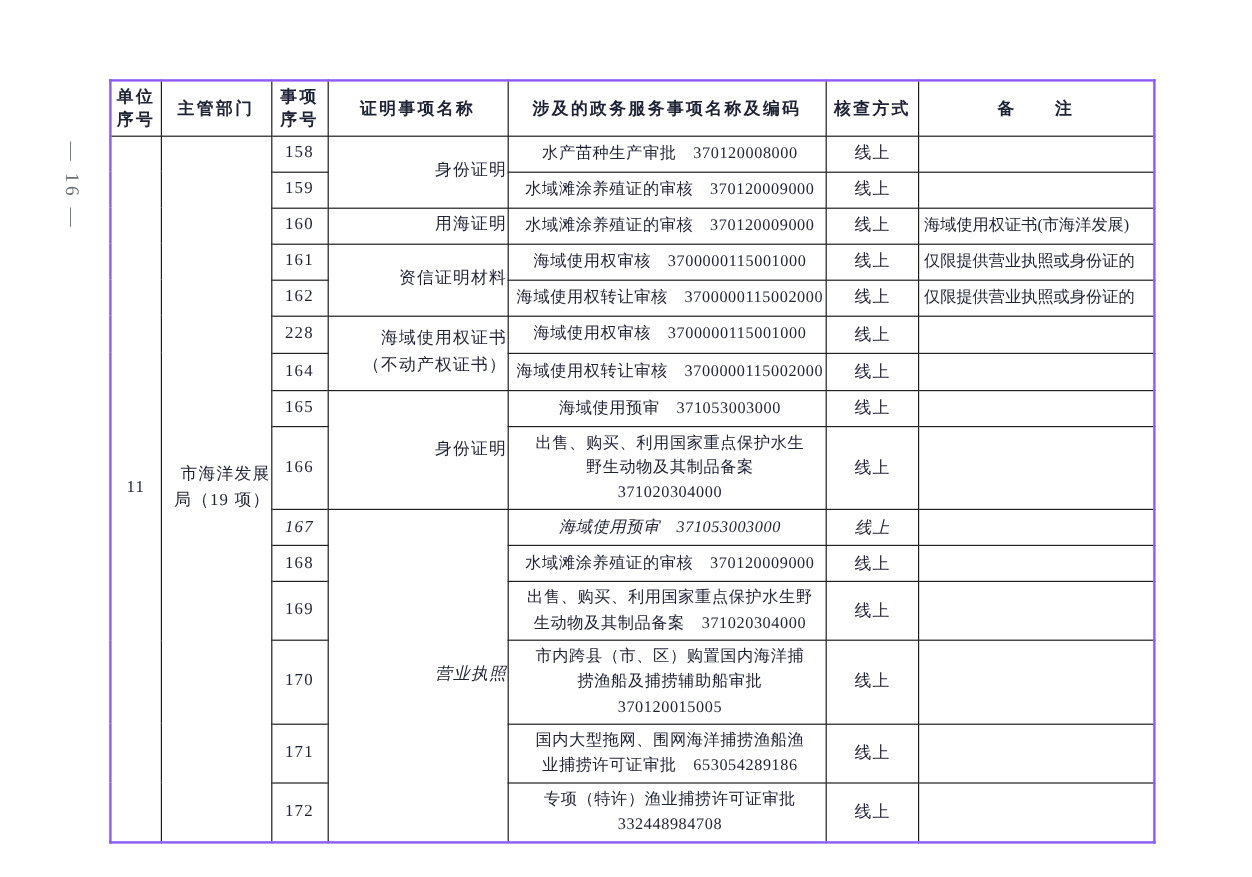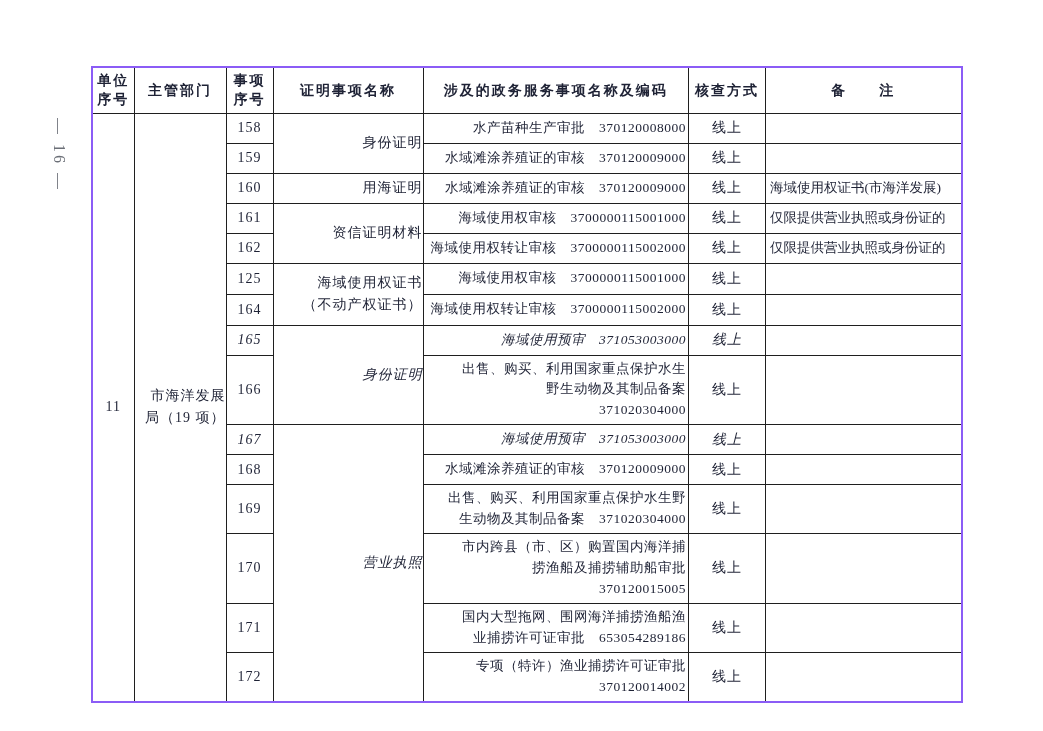--- a/index.html
+++ b/index.html
@@ -55,21 +55,21 @@
     letter-spacing: 1px;
   }
   td.c-dept, td.c-cert {
     text-align: right;
     font-size: 14px;
     letter-spacing: 1px;
     white-space: pre-line;
     line-height: 1.55;
   }
   td.c-service {
-    text-align: right;
+    text-align: center;
     font-size: 13.5px;
     letter-spacing: 0.5px;
     white-space: pre;
     line-height: 1.55;
     padding: 3px 2px 3px 7px;
     overflow: hidden;
     margin-left: 40px;
   }
   td.c-remark {
     text-align: left;
@@ -141,34 +141,34 @@
           <td class="c-method">线上</td>
           <td class="c-remark">仅限提供营业执照或身份证的</td>
         </tr>
         <tr style="height: 30px;">
           <td class="c-no">162</td>
           <td class="c-service">海域使用权转让审核　3700000115002000</td>
           <td class="c-method">线上</td>
           <td class="c-remark">仅限提供营业执照或身份证的</td>
         </tr>
         <tr style="height: 31px;">
-          <td class="c-no">125</td>
+          <td class="c-no">228</td>
           <td class="c-cert" rowspan="2">海域使用权证书
 （不动产权证书）</td>
           <td class="c-service">海域使用权审核　3700000115001000</td>
           <td class="c-method">线上</td>
           <td class="c-remark"></td>
         </tr>
         <tr style="height: 31px;">
           <td class="c-no">164</td>
           <td class="c-service">海域使用权转让审核　3700000115002000</td>
           <td class="c-method">线上</td>
           <td class="c-remark"></td>
         </tr>
-        <tr style="height: 30px; font-style: italic;">
+        <tr style="height: 30px;">
           <td class="c-no">165</td>
           <td class="c-cert" rowspan="2">身份证明</td>
           <td class="c-service">海域使用预审　371053003000</td>
           <td class="c-method">线上</td>
           <td class="c-remark"></td>
         </tr>
         <tr style="height: 53px;">
           <td class="c-no">166</td>
           <td class="c-service">出售、购买、利用国家重点保护水生
 野生动物及其制品备案
@@ -207,20 +207,20 @@
         <tr style="height: 46px;">
           <td class="c-no">171</td>
           <td class="c-service">国内大型拖网、围网海洋捕捞渔船渔
 业捕捞许可证审批　653054289186</td>
           <td class="c-method">线上</td>
           <td class="c-remark"></td>
         </tr>
         <tr style="height: 46px;">
           <td class="c-no">172</td>
           <td class="c-service">专项（特许）渔业捕捞许可证审批
-370120014002</td>
+332448984708</td>
           <td class="c-method">线上</td>
           <td class="c-remark"></td>
         </tr>
       </tbody>
   </table>
 
 </div>
 
 </body></html>

